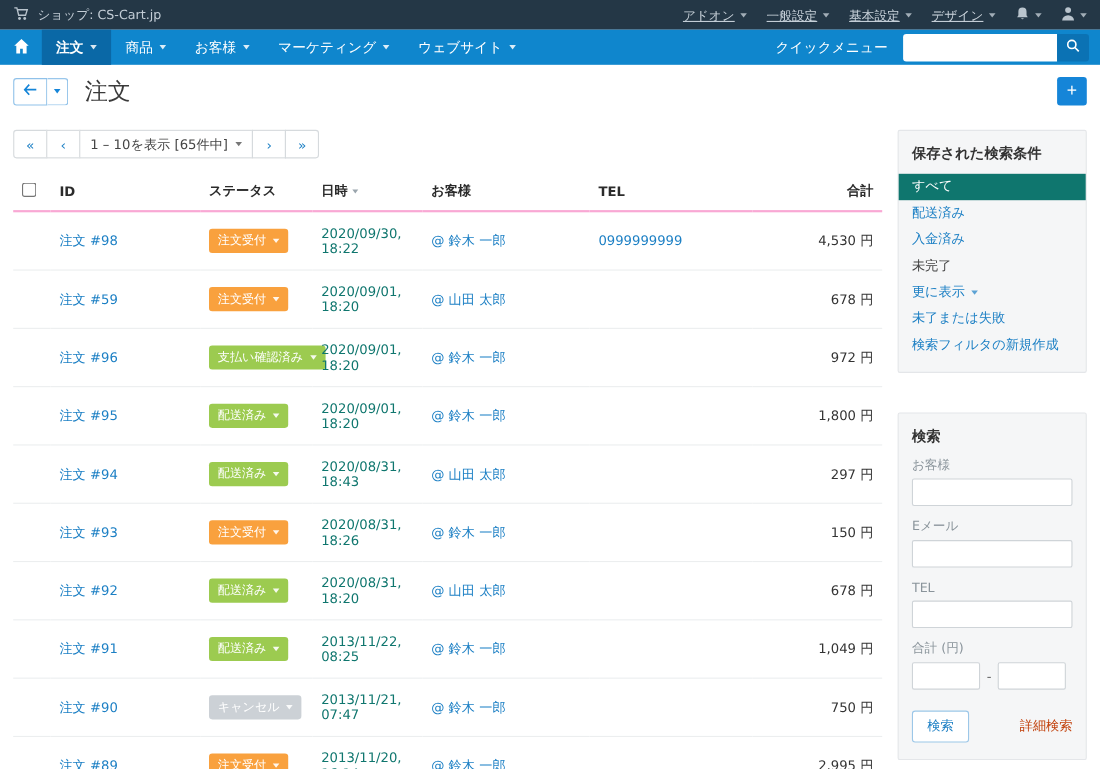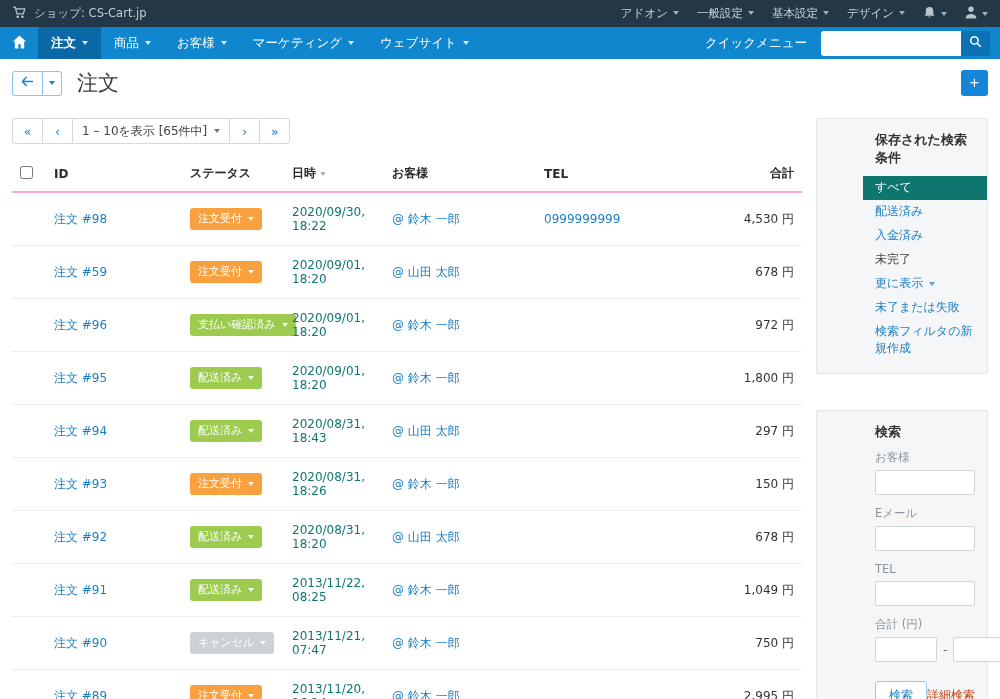--- a/index.html
+++ b/index.html
@@ -15,21 +15,21 @@
     border-top:4px solid currentColor; vertical-align:middle;
   }
 
   
   .topbar {
     height:27px; background:#243746; color:#c3cdd6;
     display:flex; align-items:center; justify-content:space-between;
     padding:0 12px; font-size:11.5px;
   }
   .topbar-left { display:flex; align-items:center; gap:7px; }
-  .topbar-right { display:flex; align-items:flex-start; gap:18px; }
+  .topbar-right { display:flex; align-items:flex-end; gap:18px;text-decoration:underline; }
   .top-menu { display:flex; align-items:center; gap:5px; color:#ccd5dd; cursor:pointer; }
   .top-menu .caret { opacity:.75; }
 
   
   .navbar { height:32px; background:#0f86cd; display:flex; align-items:stretch; color:#fff; }
   .nav-home { width:38px; display:flex; align-items:center; justify-content:center; cursor:pointer; }
   .nav-item { display:flex; align-items:center; gap:6px; padding:0 13px; color:#fff; font-size:12.5px; cursor:pointer; }
   .nav-item.active { background:#0a68a6; font-weight:bold; }
   .nav-item .caret { opacity:.85; }
   .nav-right { margin-left:auto; display:flex; align-items:center; gap:14px; padding-right:10px; }
@@ -87,21 +87,21 @@
     display:inline-flex; align-items:center; gap:6px; color:#fff; font-size:11px;
     padding:3px 8px 4px; border-radius:3px; cursor:pointer; white-space:nowrap;
   }
   .badge .caret { border-top-color:rgba(255,255,255,.9); }
   .badge-orange { background:#f9a13e; }
   .badge-green  { background:#9ccb50; }
   .badge-gray   { background:#ccd1d6; }
   input[type="checkbox"] { width:13px; height:13px; accent-color:#1585d8; }
 
   
-  .panel { background:#f5f6f7; border:1px solid #e4e6e9; border-radius:2px;padding-left:46px; }
+  .panel { background:#f5f6f7; border:1px solid #e4e6e9; border-radius:2px; }
   .panel + .panel { margin-top:36px; }
   .panel-title { font-weight:bold; font-size:13px; color:#333; padding:12px 12px 9px; }
   .saved-list { padding-bottom:12px; }
   .saved-item { display:flex; align-items:center; gap:6px; padding:3px 12px 4px; font-size:12px; color:#1b7fc4; cursor:pointer; }
   .saved-item.active { background:#0f766e; color:#fff; }
   .saved-item.muted { color:#444; }
   .saved-item .caret { opacity:.7; }
   .field { padding:0 12px; margin-bottom:11px; }
   .field label { display:block; color:#8a949b; font-size:11.5px; margin-bottom:5px; }
   .field input {

